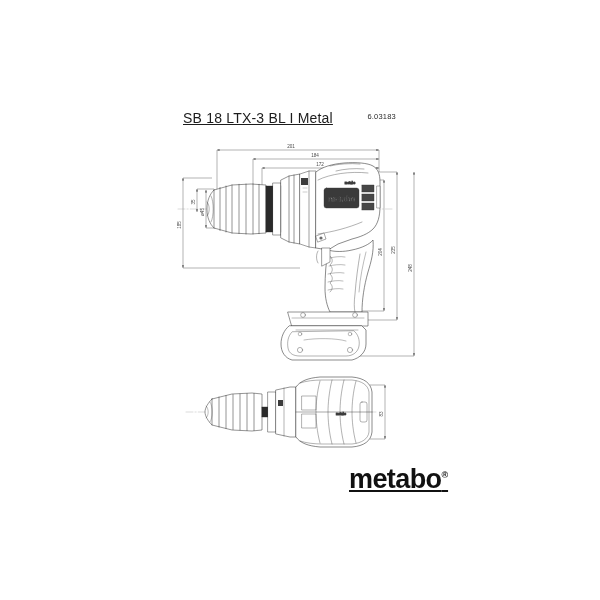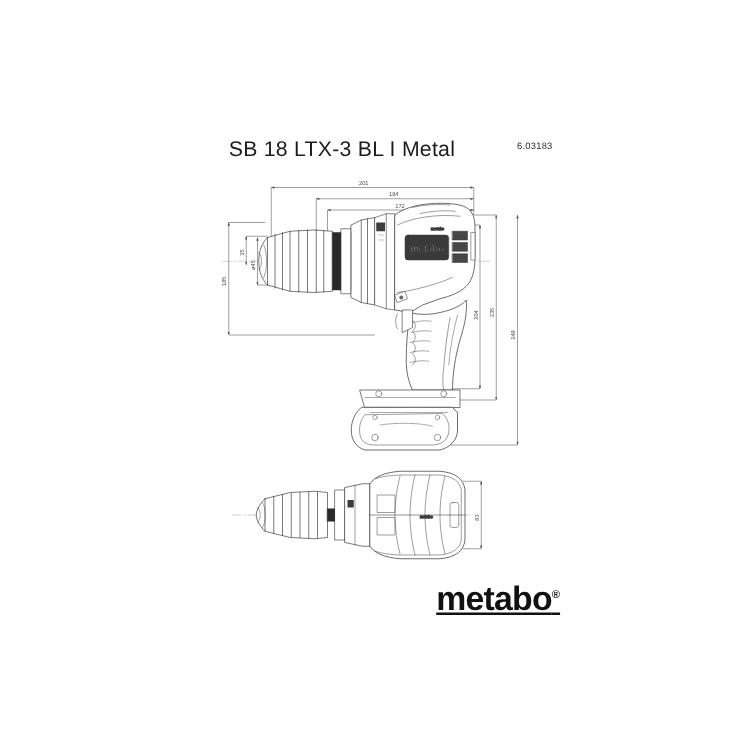--- a/index.html
+++ b/index.html
@@ -9,26 +9,26 @@
     font-family:"Liberation Sans", sans-serif;
     color:#1a1a1a;
     overflow:hidden;
     position:relative;
   }
   #sheet{position:absolute;inset:0;}
 
   
   .hdr{position:absolute;top:110px;left:183px;width:320px;}
   .hdr-title{
-    font-size:17px;letter-spacing:0.2px;color:#1c1c1c;
-    display:inline-block;vertical-align:top;
+    font-size:14px;letter-spacing:0.2px;color:#1c1c1c;
+    display:inline-block;vertical-align:top;text-decoration:underline;
   }
   .hdr-code{
     font-size:7.5px;color:#2a2a2a;display:inline-block;
-    vertical-align:top;margin-left:45px;padding-top:2px;letter-spacing:0.2px;
+    vertical-align:top;margin-left:30px;padding-top:2px;letter-spacing:0.2px;
   }
 
   
   .draw{position:absolute;top:0;left:0;width:600px;height:600px;}
   .draw svg{display:block;}
 
   
   .brand{
     position:absolute;left:349px;top:466px;
     font-size:27px;font-weight:bold;letter-spacing:-0.6px;

